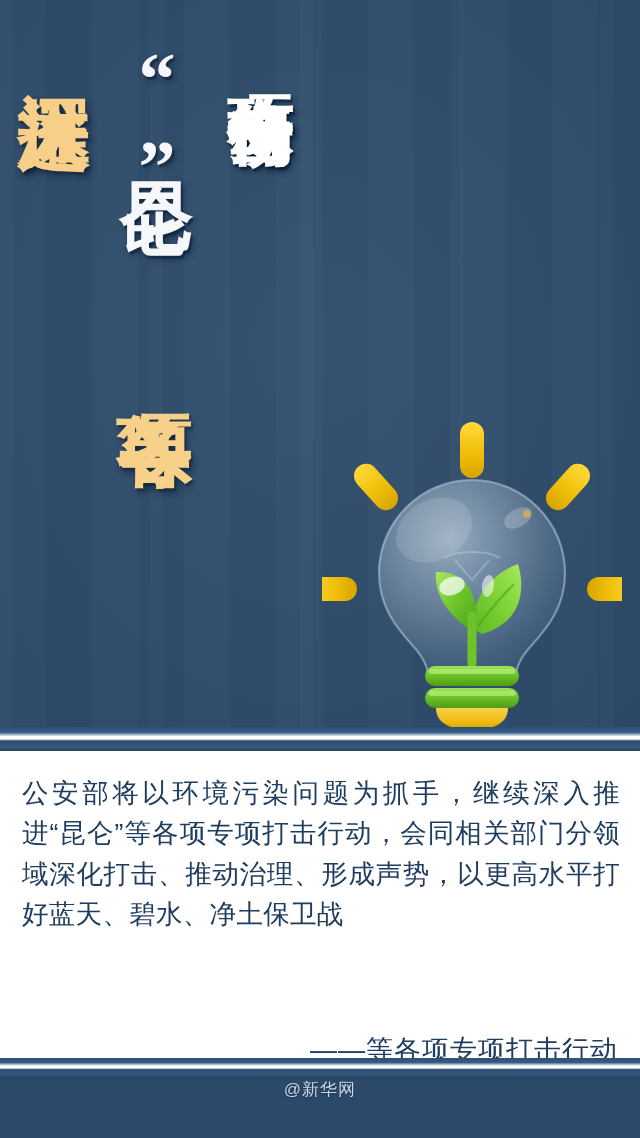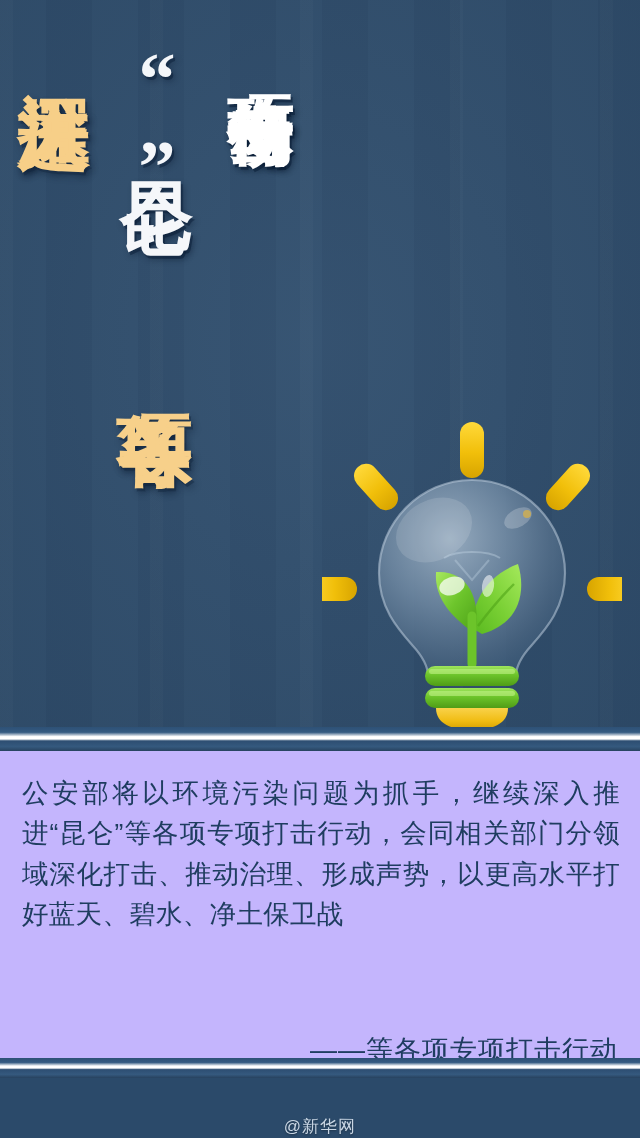--- a/index.html
+++ b/index.html
@@ -104,21 +104,21 @@
     box-shadow:0 1px 0 rgba(255,255,255,0.25);
   }
   #divider-top { top:727px; height:24px; }
   #divider-bottom { top:1058px; height:20px; }
 
   
   .content-panel {
     position:absolute;
     left:0; top:751px;
     width:640px; height:339px;
-    background:#c4b5fd;
+    background:#ffffff;
   }
   .body-text {
     position:absolute;
     left:22px; top:22px;
     width:598px;
     font-family:"Liberation Sans","DejaVu Sans",sans-serif;
     font-size:26.5px;
     line-height:1.52;
     color:#1f3d60;
     letter-spacing:0.3px;
@@ -135,21 +135,21 @@
     white-space:nowrap;
   }
 
   
   .footer {
     position:absolute;
     left:0; top:1078px;
     width:640px; height:60px;
     background:#2b4a6a;
     display:flex;
-    align-items:flex-end;
+    align-items:flex-start;
     justify-content:center;
   }
   .watermark {
     font-family:"Liberation Sans","DejaVu Sans",sans-serif;
     font-size:17px;
     color:#c9d6e4;
     letter-spacing:1px;
     text-shadow:0 1px 2px rgba(0,0,0,0.35);
   }
 </style>

